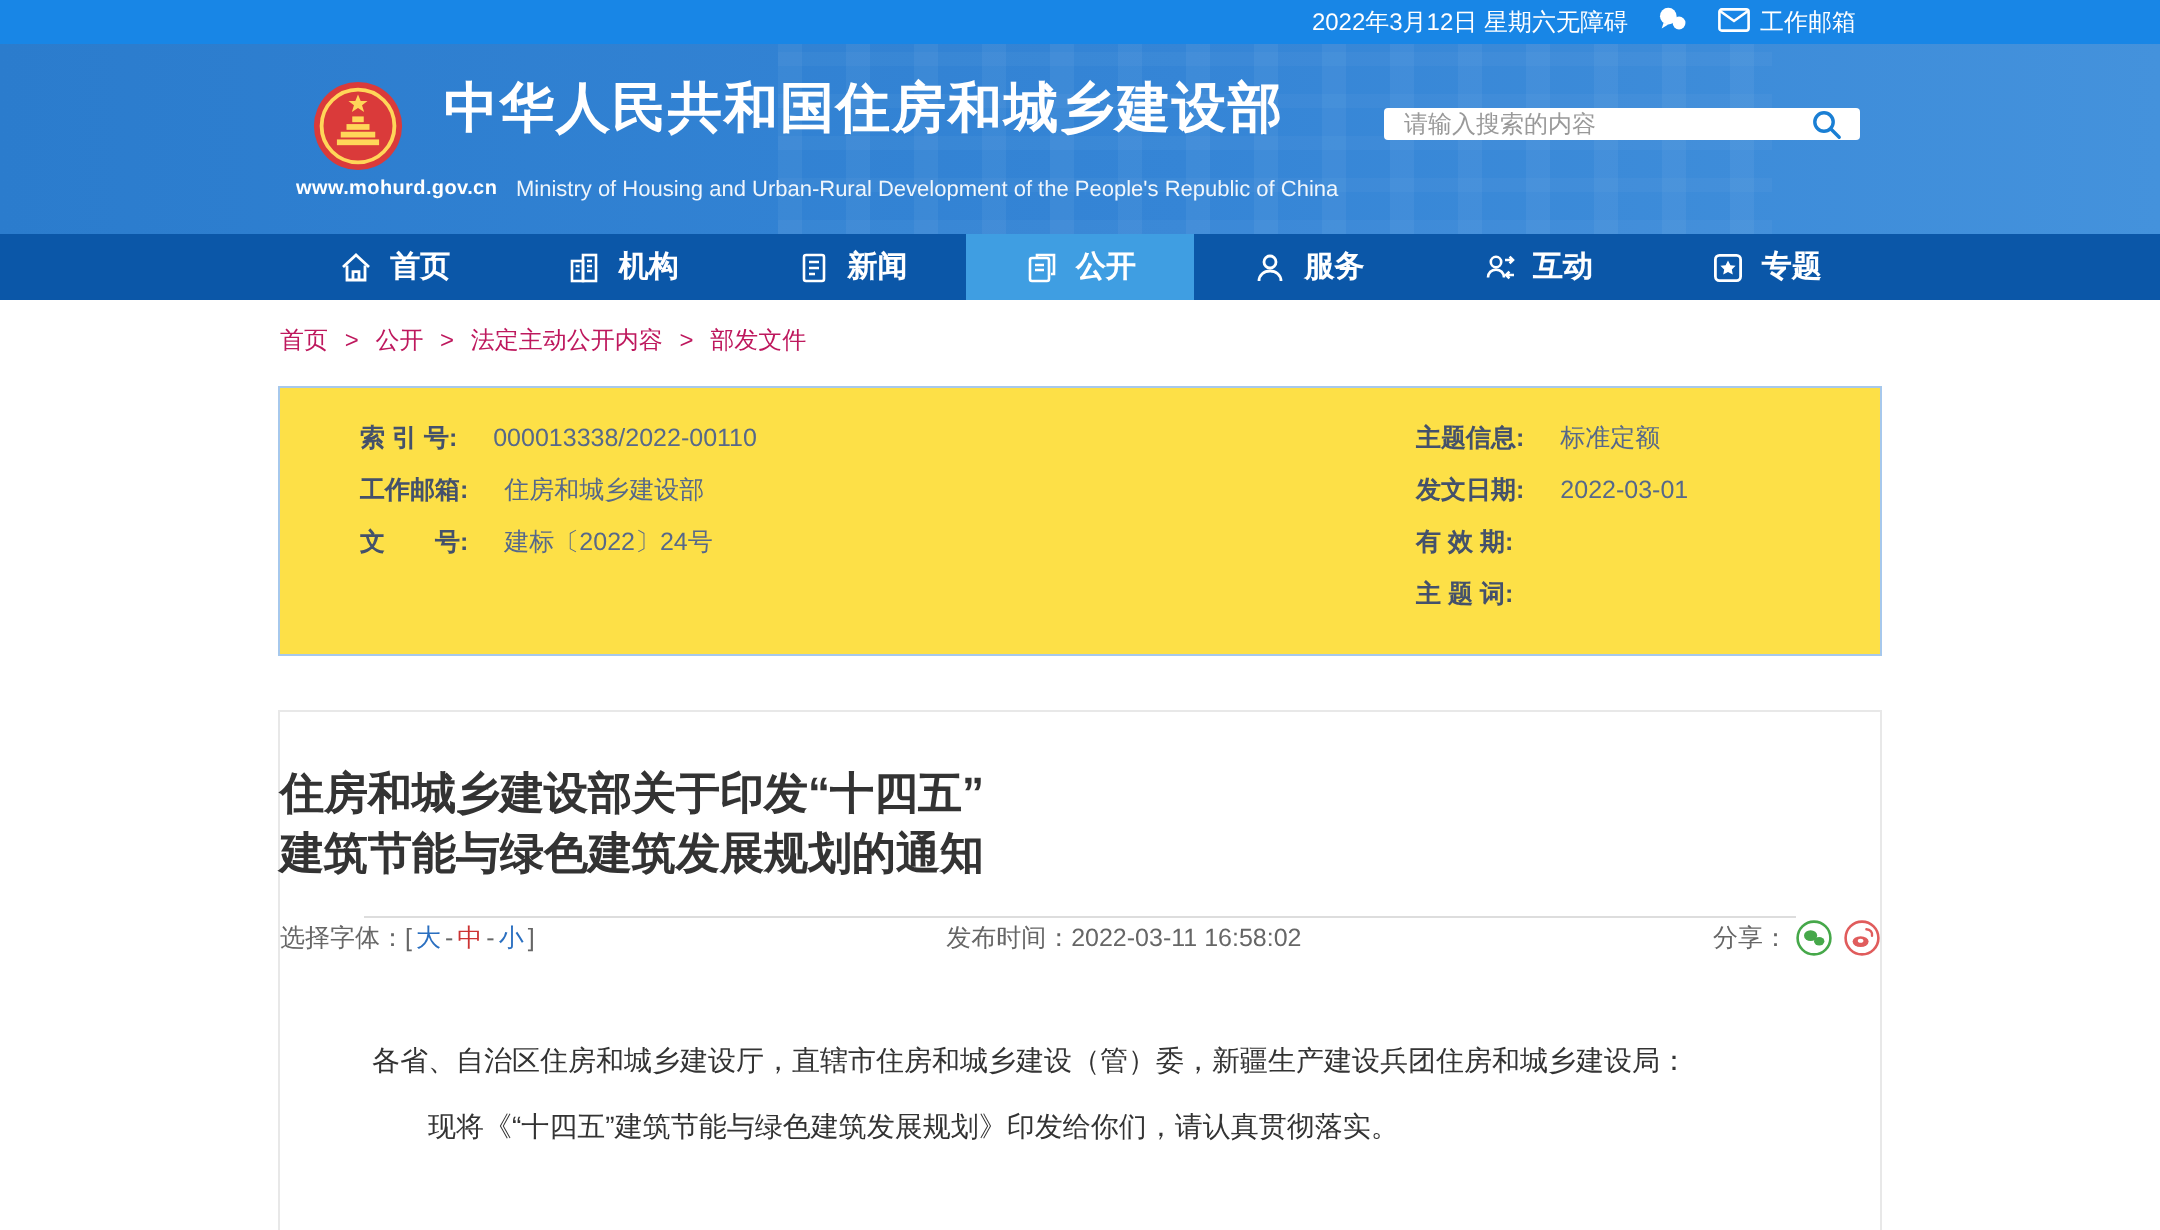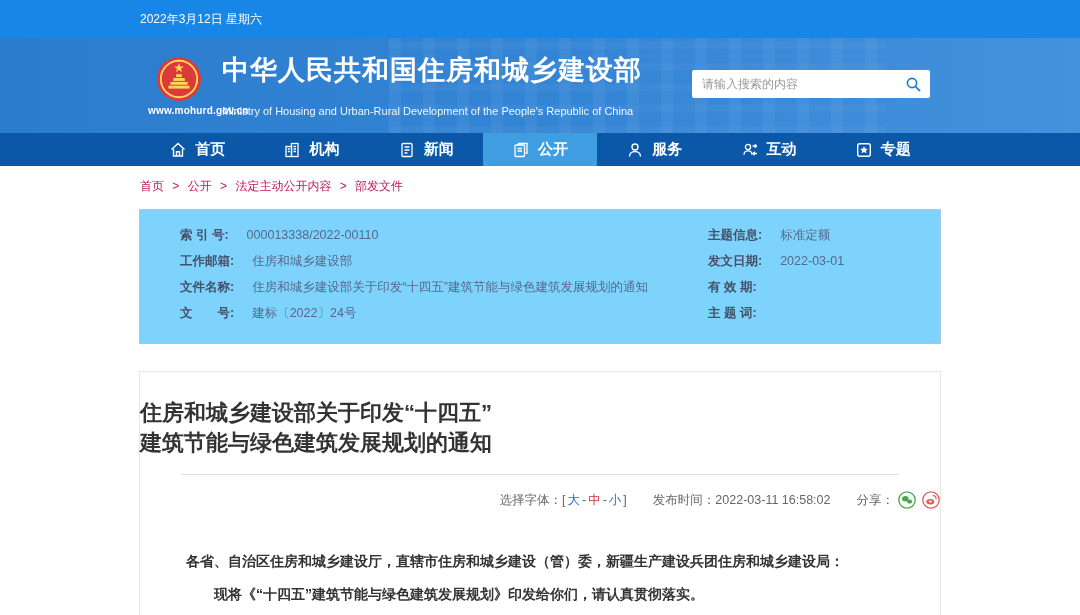--- a/index.html
+++ b/index.html
@@ -4,25 +4,25 @@
 <style>
   * { box-sizing: border-box; margin: 0; padding: 0; }
   html, body { width: 1080px; height: 615px; overflow: hidden; }
   body {
     font-family: "Liberation Sans", "DejaVu Sans", sans-serif;
     background: #ffffff;
   }
 
   
   .topbar {
-    height: 38px;
+    height: 22px;
     background: #1886e6;
     color: #fff;
     display: flex;
-    justify-content: space-between;
+    justify-content: flex-end;
     align-items: center;
     padding: 0 152px 0 140px;
     font-size: 12px;
   }
   .topbar-right { display: flex; align-items: center; gap: 14px; }
   .topbar-link { display: flex; align-items: center; gap: 5px; color: #fff; cursor: pointer; }
 
   
   .header {
     position: relative;
@@ -40,25 +40,25 @@
       repeating-linear-gradient(90deg, rgba(255,255,255,0.10) 0 12px, transparent 12px 34px),
       repeating-linear-gradient(0deg, rgba(255,255,255,0.07) 0 7px, transparent 7px 21px);
     opacity: .45;
     pointer-events: none;
   }
   .logo-block { text-align: center; width: 62px; z-index: 1; }
   .emblem { width: 46px; height: 46px; display: block; margin: 0 auto; }
   .site-url { font-size: 10px; font-weight: bold; color: #fff; margin-top: 3px; letter-spacing: .2px; }
   .title-block { margin-left: 12px; z-index: 1; }
   .site-name { font-size: 27px; font-weight: bold; color: #fff; letter-spacing: 1px; line-height: 30px; }
-  .site-name-en { font-size: 11px; color: rgba(255,255,255,0.92); margin-top: 20px; }
+  .site-name-en { font-size: 11px; color: rgba(255,255,255,0.92); margin-top: 20px; padding-left: 36px; }
   .search-box {
     position: absolute;
     right: 150px; top: 32px;
-    width: 238px; height: 28px;
+    width: 238px; height: 16px;
     background: #fff;
     border-radius: 2px;
     display: flex;
     align-items: center;
     padding: 0 8px 0 10px;
     z-index: 2;
   }
   .search-input {
     flex: 1; border: none; outline: none;
     font-size: 12px; color: #333;
@@ -95,21 +95,21 @@
     color: #be185d;
     background: #fff;
   }
   .breadcrumb .crumb { cursor: pointer; }
   .breadcrumb .sep { margin: 0 5px; }
 
   
   .info-panel {
     margin: 4px 139px 0 139px;
     border: 1px solid #a6c8ec;
-    background: #7dd3fc;
+    background: #fde047;
     padding: 17px 20px 12px 40px;
     display: flex;
     font-size: 12.5px;
   }
   .info-col-left { width: 528px; }
   .info-col-right { flex: 1; }
   .info-row { display: flex; margin-bottom: 9px; line-height: 17px; }
   .info-label { font-weight: bold; color: #44516b; white-space: pre; }
   .info-value { color: #56688a; margin-left: 18px; }
 
@@ -117,42 +117,65 @@
   .doc-card {
     margin: 27px 139px 0 139px;
     border: 1px solid #e8e8e8;
     background: #fff;
     padding: 26px 0 40px 0;
   }
   .doc-title { font-size: 22px; font-weight: bold; color: #333; line-height: 30px; }
   .doc-divider { border: none; border-top: 1px solid #ddd; margin: 16px 42px 0 42px; }
   .doc-meta {
     display: flex;
-    justify-content: flex-end;
-    align-items: center;
-    margin-top: 16px;
+    justify-content: space-between;
+    align-items: center;
+    margin-top: 1px;
     font-size: 12.5px;
     color: #666;
   }
   .meta-group { display: flex; align-items: center; }
   .meta-group + .meta-group { margin-left: 26px; }
   .font-size-link { cursor: pointer; margin: 0 2px; }
   .font-large, .font-small { color: #2a6fc0; }
   .font-medium { color: #cc3333; }
   .share-icons { display: flex; align-items: center; gap: 6px; margin-left: 4px; }
   .share-btn { background: none; border: none; cursor: pointer; display: flex; padding: 0; }
 
-  .doc-body { padding: 36px 46px 0 46px; font-size: 14px; color: #333; line-height: 33px; font-weight: bold; }
+  .doc-body { padding: 36px 46px 0 46px; font-size: 14px; color: #333; line-height: 33px; }
   .doc-paragraph.indent { text-indent: 2em; }
 </style>
 </head>
 <body>
 
 <div class="topbar">
   <span>2022年3月12日 星期六</span>
+  <div class="topbar-right">
+    <span class="topbar-link">
+      <span>无障碍</span>
+    </span>
+    <span class="topbar-link">
+      <span>
+        <svg width="17" height="15" viewBox="0 0 18 15">
+            <circle cx="6.5" cy="6" r="4.4" fill="#fff"></circle>
+            <circle cx="12.2" cy="9.6" r="3.4" fill="#fff"></circle>
+            <path d="M4 9.5 L3 12.5 L6.5 10.4 Z" fill="#fff"></path>
+          </svg>
+      </span>
+    </span>
+    <span class="topbar-link">
+      <span>
+        <svg width="16" height="12" viewBox="0 0 16 12">
+            <rect x="0.7" y="0.7" width="14.6" height="10.6" rx="1.2" fill="none" stroke="#fff" stroke-width="1.3"></rect>
+            <path d="M1 1.5 L8 6.5 L15 1.5" fill="none" stroke="#fff" stroke-width="1.3"></path>
+          </svg>
+      </span>
+      <span>工作邮箱</span>
+    </span>
+  </div>
 </div>
 
 <div class="header">
   <div class="logo-block">
     <svg class="emblem" viewBox="0 0 48 48">
       <circle cx="24" cy="24" r="23" fill="#da3a3a"></circle>
       <circle cx="24" cy="24" r="19" fill="none" stroke="#ffd659" stroke-width="2"></circle>
       <polygon points="24,7.5 25.4,11 29,11 26.1,13.2 27.2,16.7 24,14.6 20.8,16.7 21.9,13.2 19,11 22.6,11" fill="#ffd659"></polygon>
       <rect x="21" y="19" width="6" height="3" fill="#ffd659"></rect>
       <rect x="18" y="23" width="12" height="3" fill="#ffd659"></rect>
@@ -245,24 +268,20 @@
 
 <div class="info-panel">
   <div class="info-col-left">
     <div class="info-row">
       <span class="info-label">索 引 号:</span>
       <span class="info-value">000013338/2022-00110</span>
     </div>
     <div class="info-row">
       <span class="info-label">工作邮箱:</span>
       <span class="info-value">住房和城乡建设部</span>
-    </div>
-    <div class="info-row">
-      <span class="info-label">文件名称:</span>
-      <span class="info-value">住房和城乡建设部关于印发“十四五”建筑节能与绿色建筑发展规划的通知</span>
     </div>
     <div class="info-row">
       <span class="info-label">文　　号:</span>
       <span class="info-value">建标〔2022〕24号</span>
     </div>
   </div>
   <div class="info-col-right">
     <div class="info-row">
       <span class="info-label">主题信息:</span>
       <span class="info-value">标准定额</span>

